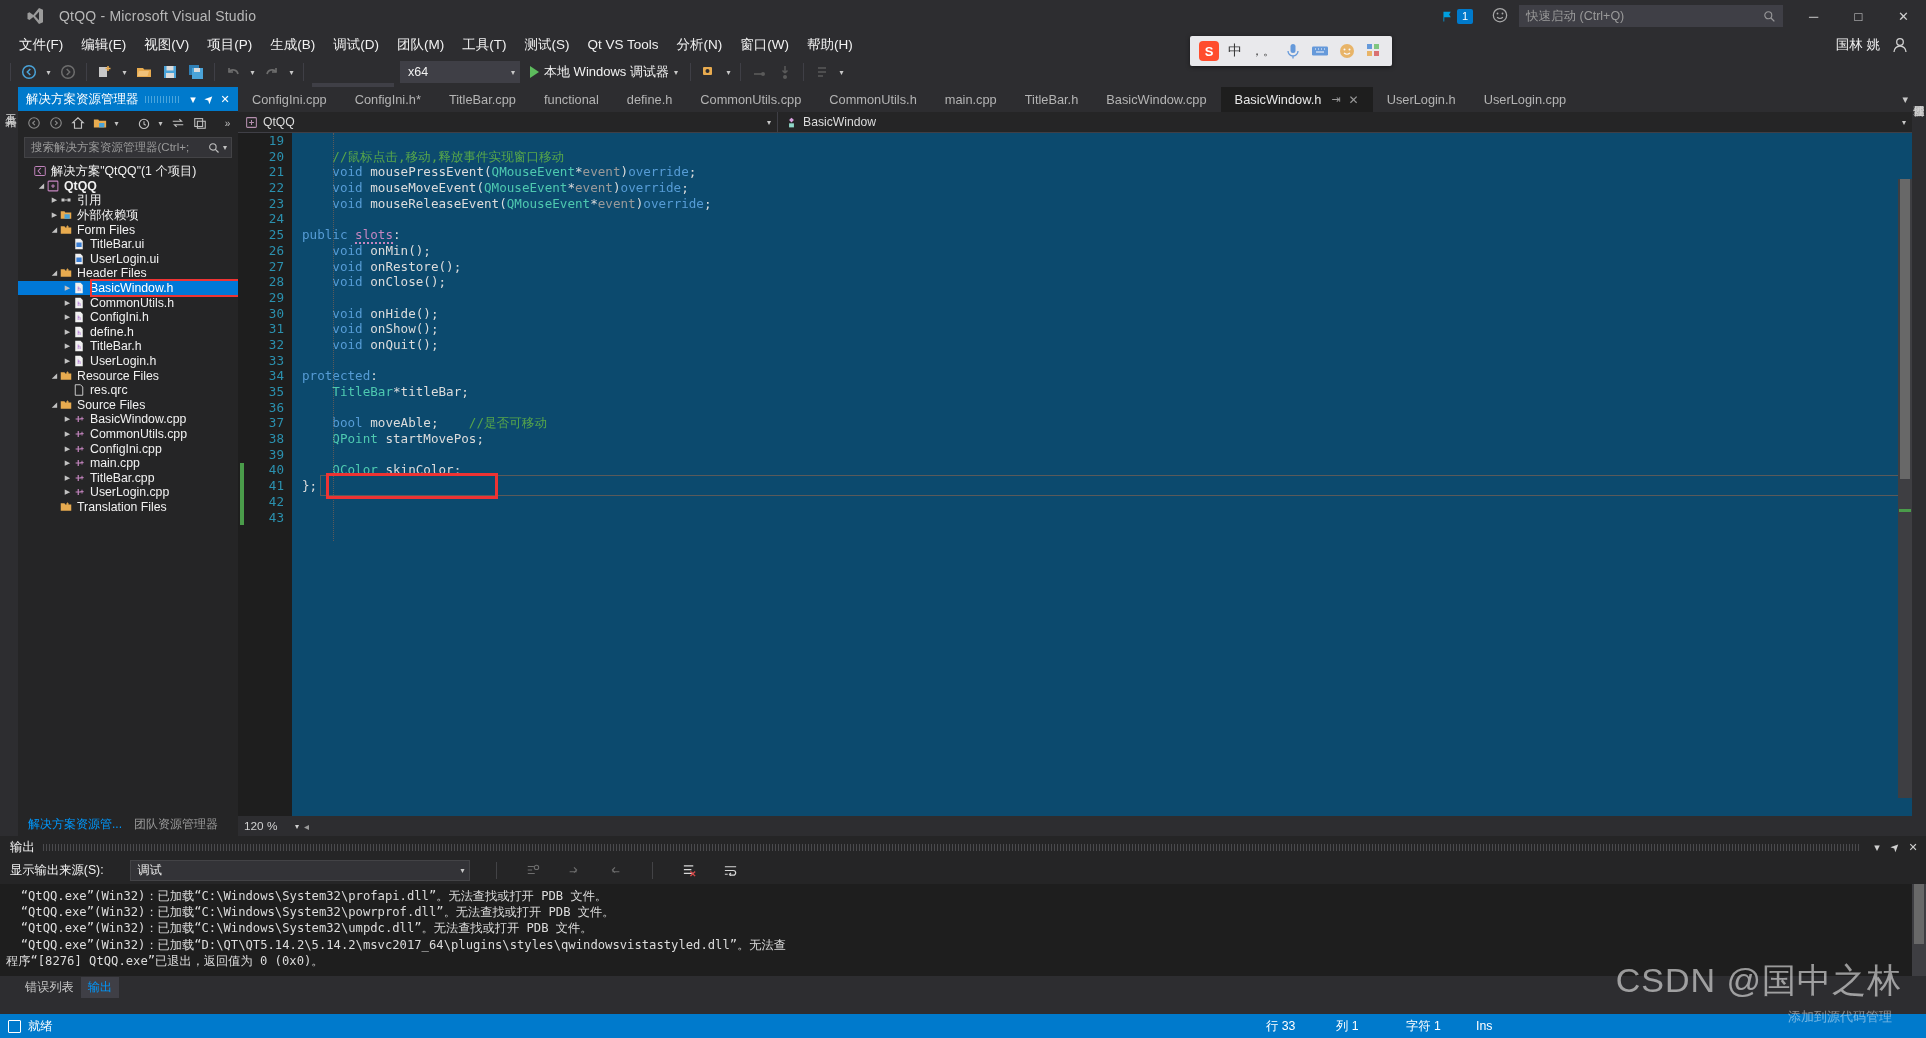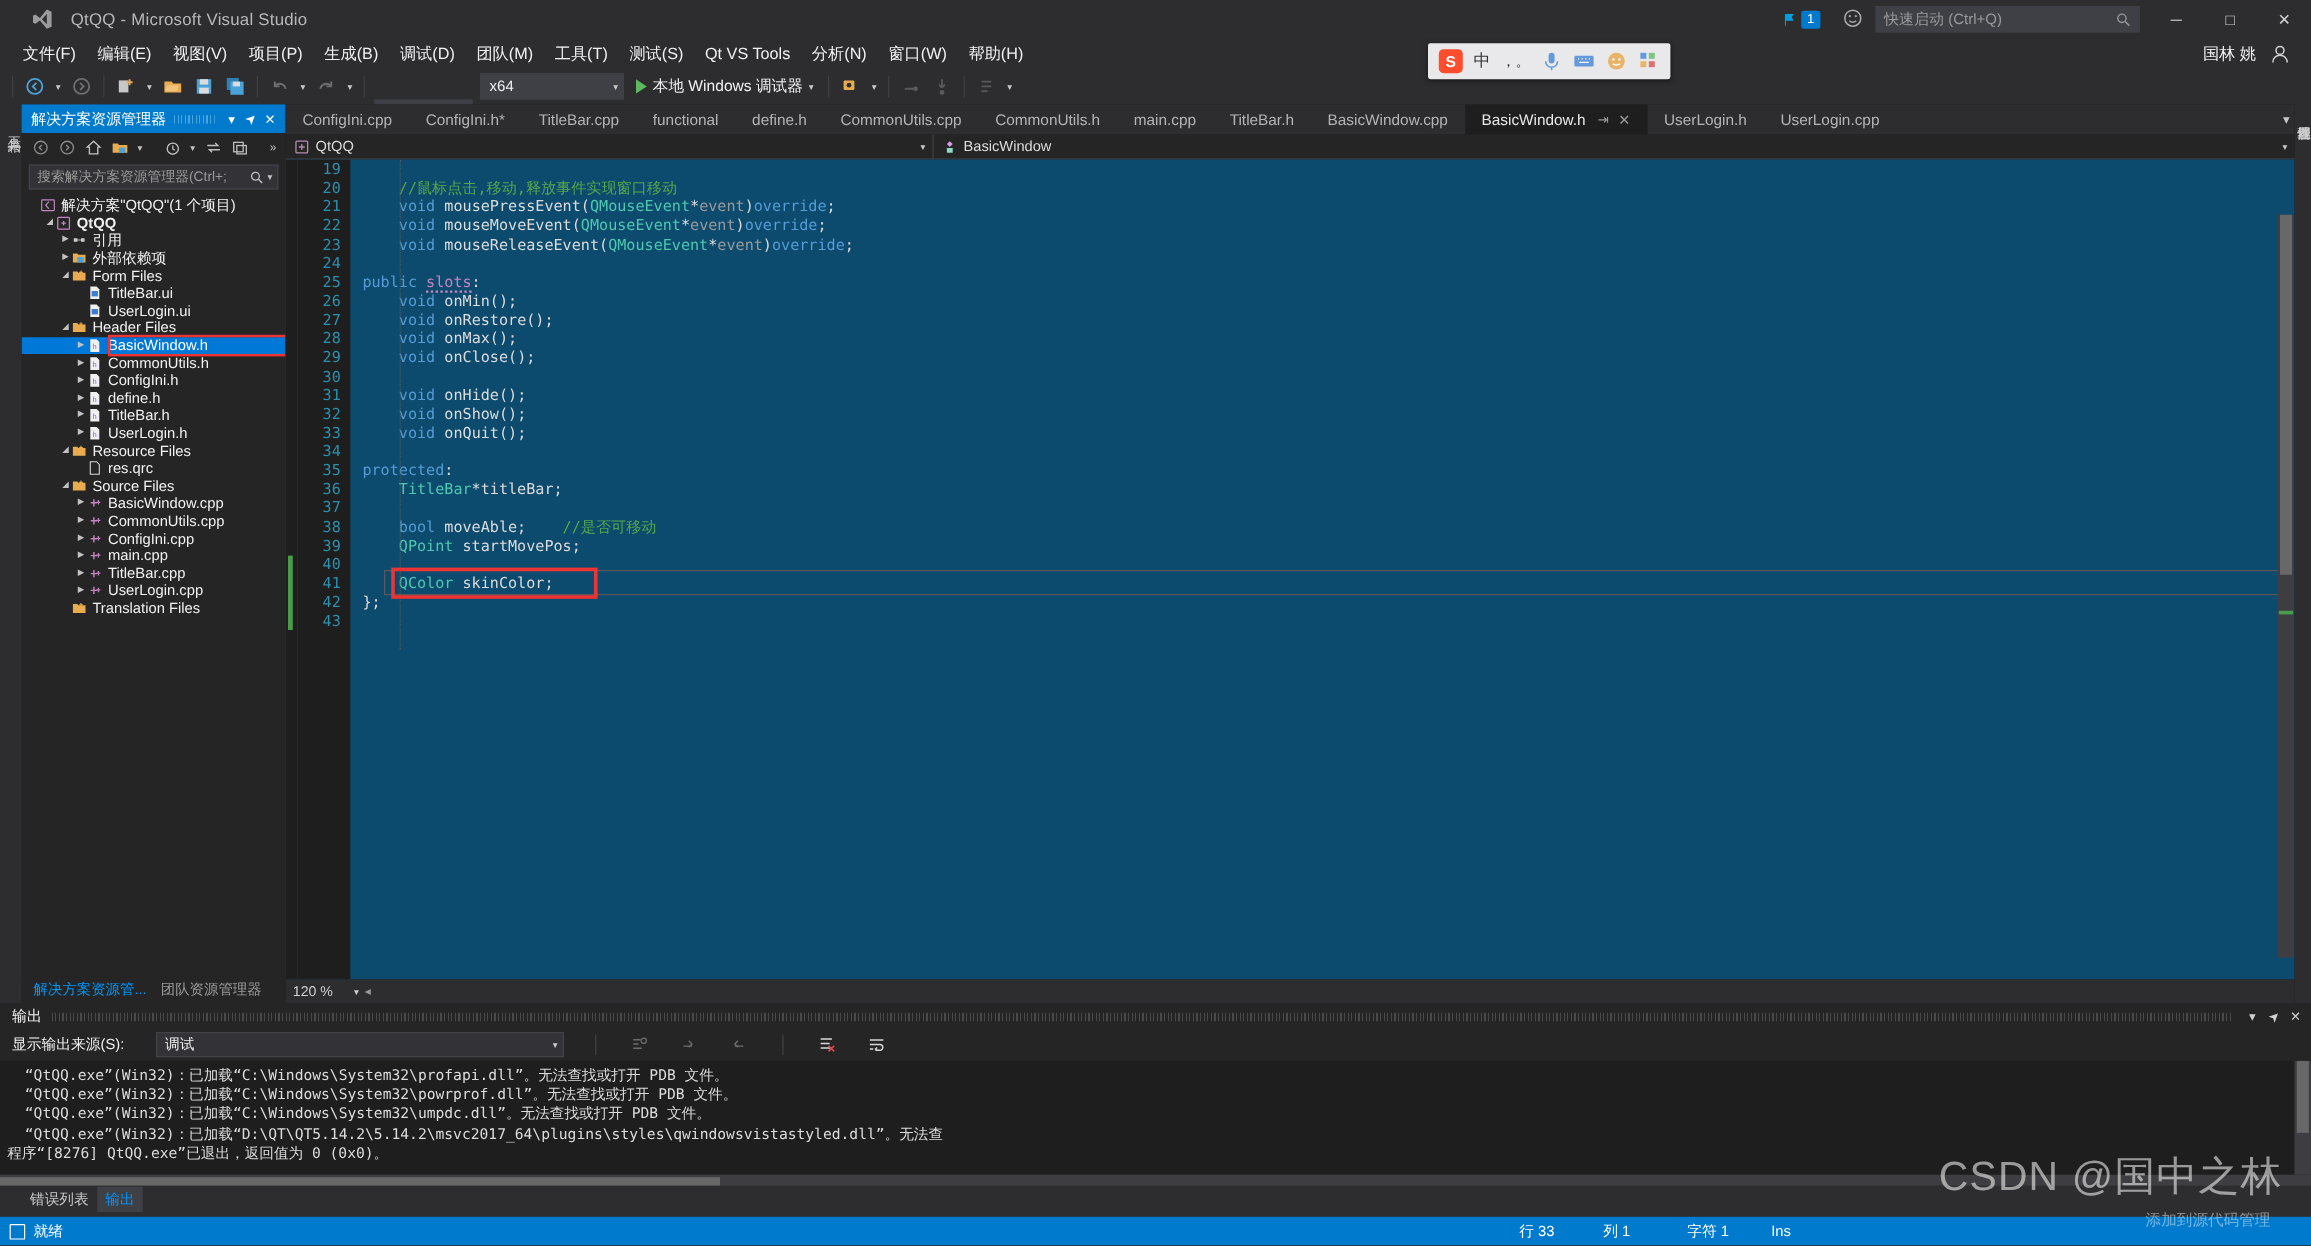--- a/index.html
+++ b/index.html
@@ -15,21 +15,21 @@
   
   .titlebar { height:32px; background:#2d2d30; display:flex; align-items:center; position:relative;margin-left:14px; }
   .vs-logo { width:24px; height:22px; margin-left:9px; display:flex; align-items:center; justify-content:center; }
   .vs-logo svg { width:20px; height:20px; }
   .app-title { font-size:14px; color:#b8b8b8; margin-left:12px; letter-spacing:.2px; }
   .tb-right { margin-left:auto; display:flex; align-items:center; height:32px; }
   .notif { display:flex; align-items:center; gap:3px; background:transparent; padding:2px 6px; margin-right:10px; }
   .notif-flag { width:13px; height:13px; }
   .notif-badge { background:#007acc; color:#fff; font-size:11px; padding:0 5px; border-radius:2px; line-height:15px; }
   .feedback-ico { width:22px; height:20px; margin-right:8px; opacity:.8; }
-  .quicksearch { width:220px; height:22px; background:#3f3f46; border:1px solid #3f3f46;
+  .quicksearch { width:264px; height:22px; background:#3f3f46; border:1px solid #3f3f46;
     display:flex; align-items:center; font-size:12.5px; color:#9a9a9a; padding:0 6px; position:relative; }
   .quicksearch .mag { margin-left:auto; width:13px; height:13px; opacity:.75; }
   .win-btns { display:flex; margin-left:8px; }
   .win-btn { width:45px; height:32px; display:flex; align-items:center; justify-content:center; color:#d0d0d0; font-size:13px; }
 
   
   .menubar { height:25px; background:#2d2d30; display:flex; align-items:center; padding-left:10px; position:relative; }
   .menu-item { font-size:13.5px; color:#f1f1f1; padding:3px 9px; white-space:nowrap; }
   .menubar .user { position:absolute; right:46px; font-size:13.5px; color:#f1f1f1; }
   .menubar .user-ico { position:absolute; right:16px; width:20px; height:20px; }
@@ -153,21 +153,21 @@
   .out-combo .cc { margin-left:auto; font-size:8px; color:#c8c8c8; }
   .out-tsep { width:1px; height:17px; background:#434346; margin:0 6px; }
   .out-tb { width:21px; height:20px; display:flex; align-items:center; justify-content:center; }
   .out-body { flex:1; background:#1e1e1e; margin:2px 0 0 0; padding:4px 0 0 6px; overflow:hidden; position:relative; }
   .out-line { font-family:"DejaVu Sans Mono", monospace; font-size:12.2px; color:#dcdcdc; line-height:16.2px; white-space:pre; }
   .out-scroll-h { position:absolute; left:0; right:0; bottom:0; height:13px; background:#3e3e42; }
   .out-scroll-h .th { position:absolute; left:0; top:2px; height:9px; width:600px; background:#686868; }
   .out-scroll-v { position:absolute; right:0; top:0; bottom:13px; width:14px; background:#3e3e42; }
   .out-scroll-v .th { position:absolute; left:2px; top:0; width:10px; height:60px; background:#686868; }
 
-  .bottomtabs { position:absolute; left:0; right:0; bottom:28px; height:22px; background:#2d2d30; display:flex; align-items:center; padding-left:18px; }
+  .bottomtabs { position:absolute; left:0; right:0; bottom:40px; height:22px; background:#2d2d30; display:flex; align-items:center; padding-left:18px; }
   .btab { font-size:12.2px; color:#c8c8c8; padding:2px 7px; }
   .btab.act { color:#0097fb; background:#3f3f46; }
 
   
   .statusbar { position:absolute; left:0; right:0; bottom:0; height:24px; background:#007acc; display:flex; align-items:center; color:#fff; font-size:12.3px; }
   .sb-left { display:flex; align-items:center; padding-left:8px; gap:7px; }
   .sb-ico { width:13px; height:13px; border:1.5px solid #fff; border-radius:1px; }
   .sb-right { margin-left:auto; display:flex; align-items:center; }
   .sb-cell { padding:0 10px; min-width:70px; }
 
@@ -796,21 +796,20 @@
           <div class="hl-box" id="hlbox" style="left: 34px; top: 340px; width: 172px; height: 26px;"></div>
         <div class="codeline">&nbsp;</div>
             <div class="codeline"><span class="pln">    </span><span class="cmt">//鼠标点击,移动,释放事件实现窗口移动</span></div>
             <div class="codeline"><span class="pln">    </span><span class="kw">void</span><span class="pln"> </span><span class="pln">mousePressEvent</span><span class="pln">(</span><span class="typ">QMouseEvent</span><span class="pln">*</span><span class="par">event</span><span class="pln">)</span><span class="kw">override</span><span class="pln">;</span></div>
             <div class="codeline"><span class="pln">    </span><span class="kw">void</span><span class="pln"> </span><span class="pln">mouseMoveEvent</span><span class="pln">(</span><span class="typ">QMouseEvent</span><span class="pln">*</span><span class="par">event</span><span class="pln">)</span><span class="kw">override</span><span class="pln">;</span></div>
             <div class="codeline"><span class="pln">    </span><span class="kw">void</span><span class="pln"> </span><span class="pln">mouseReleaseEvent</span><span class="pln">(</span><span class="typ">QMouseEvent</span><span class="pln">*</span><span class="par">event</span><span class="pln">)</span><span class="kw">override</span><span class="pln">;</span></div>
             <div class="codeline">&nbsp;</div>
             <div class="codeline"><span class="kw">public</span><span class="pln"> </span><span class="kw2 squig">slots</span><span class="pln">:</span></div>
             <div class="codeline"><span class="pln">    </span><span class="kw">void</span><span class="pln"> </span><span class="pln">onMin</span><span class="pln">();</span></div>
             <div class="codeline"><span class="pln">    </span><span class="kw">void</span><span class="pln"> </span><span class="pln">onRestore</span><span class="pln">();</span></div>
-            <div class="codeline"><span class="pln">    </span><span class="kw">void</span><span class="pln"> </span><span class="pln">onMax</span><span class="pln">();</span></div>
             <div class="codeline"><span class="pln">    </span><span class="kw">void</span><span class="pln"> </span><span class="pln">onClose</span><span class="pln">();</span></div>
             <div class="codeline">&nbsp;</div>
             <div class="codeline"><span class="pln">    </span><span class="kw">void</span><span class="pln"> </span><span class="pln">onHide</span><span class="pln">();</span></div>
             <div class="codeline"><span class="pln">    </span><span class="kw">void</span><span class="pln"> </span><span class="pln">onShow</span><span class="pln">();</span></div>
             <div class="codeline"><span class="pln">    </span><span class="kw">void</span><span class="pln"> </span><span class="pln">onQuit</span><span class="pln">();</span></div>
             <div class="codeline">&nbsp;</div>
             <div class="codeline"><span class="kw">protected</span><span class="pln">:</span></div>
             <div class="codeline"><span class="pln">    </span><span class="typ">TitleBar</span><span class="pln">*titleBar;</span></div>
             <div class="codeline">&nbsp;</div>
             <div class="codeline"><span class="pln">    </span><span class="kw">bool</span><span class="pln"> moveAble;    </span><span class="cmt">//是否可移动</span></div>

